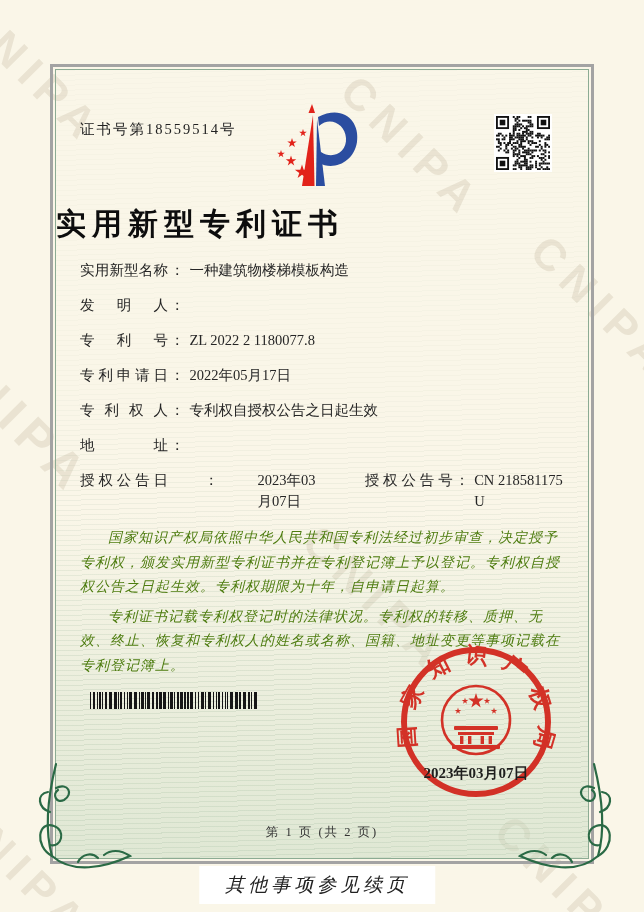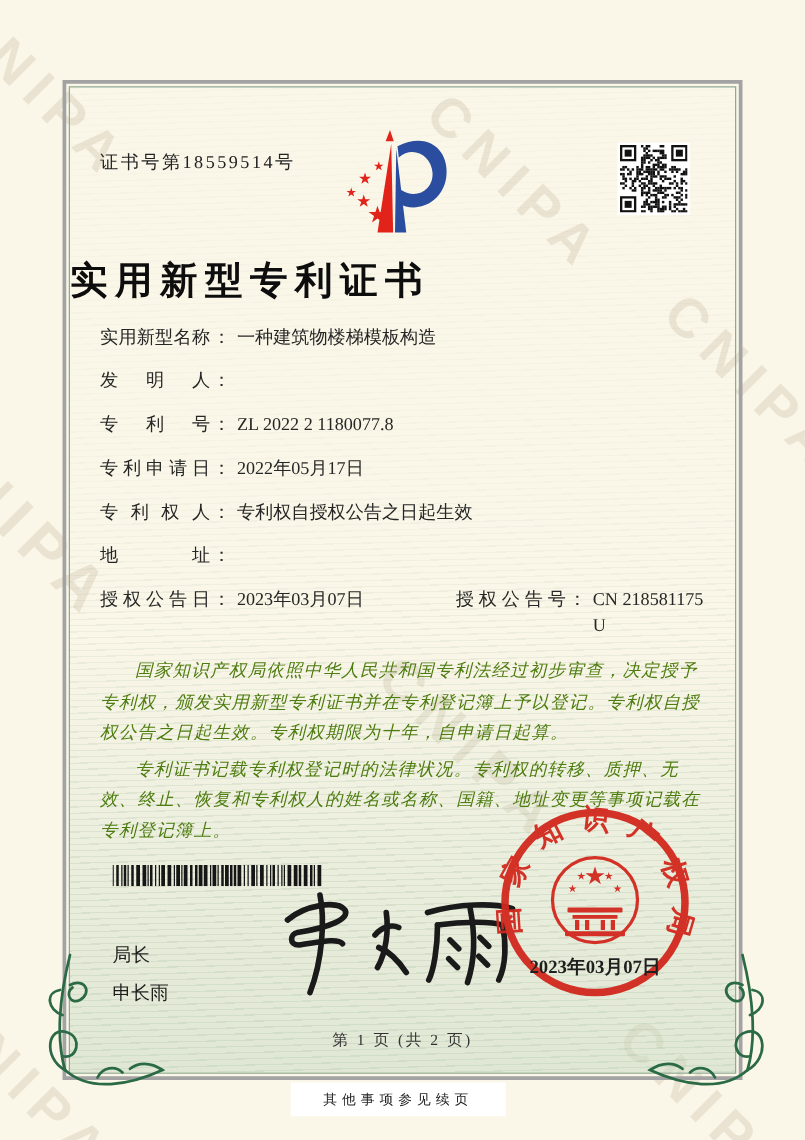--- a/index.html
+++ b/index.html
@@ -33,27 +33,27 @@
       background:linear-gradient(180deg, rgba(214,228,205,0) 56%, rgba(203,221,196,0.30) 78%, rgba(197,217,192,0.5) 100%);
       pointer-events:none;}
 
   .cert-no{position:absolute;left:24px;top:50px;z-index:1;font-size:14.5px;letter-spacing:2px;color:#222;}
   .logo{position:absolute;left:200px;top:34px;z-index:1;}
   .qr{position:absolute;left:438px;top:44px;z-index:1;background:#fff;padding:2px;}
   .title{position:absolute;left:0;top:134px;width:100%;z-index:1;text-align:left;
          font-size:30px;font-weight:bold;letter-spacing:6px;color:#0d0d0d;}
 
   .details{position:absolute;left:24px;right:22px;top:190px;z-index:1;font-size:14.5px;color:#262626;}
-  .row{display:flex;margin-bottom:14px;line-height:1.45;}
+  .row{display:flex;margin-bottom:14px;line-height:1.45;align-items:center;}
   .lbl{flex:0 0 88px;width:88px;text-align:justify;text-align-last:justify;}
   .colon{padding:0 5px 0 2px;}
   .val{flex:1;}
   .val.addr{max-width:352px;}
   .row.grant .grp2{margin-left:36px;display:flex;}
-  .row.grant .grp1{display:flex;width:262px;}
+  .row.grant .grp1{display:flex;width:262px;gap:34px;}
 
   .paras{margin-top:8px;font-size:14px;line-height:1.75;color:#4d7c0f;font-style:italic;letter-spacing:1px;}
   .paras p{margin:0 0 5px 0;text-indent:2em;}
 
   .barcode{margin:9px 0 0 10px;}
 
   .sigarea{position:relative;height:118px;margin-top:4px;}
   .director{position:absolute;left:10px;top:32px;font-family:"Liberation Sans","DejaVu Sans",sans-serif;
             font-size:15px;color:#1c1c1c;line-height:2.0;font-style:normal;}
   .handsign{position:absolute;left:128px;top:-12px;}
@@ -61,22 +61,22 @@
   .seal{position:absolute;left:340px;top:572px;z-index:2;opacity:0.95;}
 
   .pagenum{position:absolute;left:0;bottom:17px;width:100%;z-index:1;text-align:center;
            font-size:12.5px;letter-spacing:2px;color:#333;}
 
   .flourish{position:absolute;z-index:3;pointer-events:none;}
   .fl-left{left:20px;top:756px;}
   .fl-right{left:500px;top:756px;transform:scaleX(-1);}
 
   .continuation{position:absolute;left:50%;top:866px;transform:translateX(-52%);
-                background:#ffffff;padding:6px 26px;font-size:11px;letter-spacing:4px;
-                color:#222;white-space:nowrap;}
+                background:#ffffff;padding:6px 26px;font-size:19px;letter-spacing:4px;
+                color:#222;font-style:italic;white-space:nowrap;}
 </style>
 </head>
 <body>
 
 <div class="page">
 
   <span class="wm wm1">CNIPA</span>
   <span class="wm wm2">CNIPA</span>
   <span class="wm wm3">CNIPA</span>
   <span class="wm wm4">CNIPA</span>
@@ -499,40 +499,20 @@
               <rect x="140" y="0" width="3" height="17"></rect>
               <rect x="145" y="0" width="3" height="17"></rect>
               <rect x="149" y="0" width="2" height="17"></rect>
               <rect x="153" y="0" width="3" height="17"></rect>
               <rect x="158" y="0" width="2" height="17"></rect>
               <rect x="161" y="0" width="1" height="17"></rect>
               <rect x="164" y="0" width="3" height="17"></rect>
             </g>
         </svg>
 
-        <div class="sigarea">
-          <div class="director">
-            <div>局长</div>
-            <div>申长雨</div>
-          </div>
-          <svg class="handsign" width="220" height="100" viewBox="0 0 220 100">
-            <g fill="none" stroke="#1a1a1a" stroke-width="4.5" stroke-linecap="round" stroke-linejoin="round">
-              <path d="M22,30 C36,18 62,14 68,22 C72,29 56,36 30,40 C24,41 23,50 31,50 C46,48 62,44 66,49"></path>
-              <path d="M48,10 C52,30 50,62 40,88"></path>
-              <path d="M92,42 C97,36 105,33 111,36"></path>
-              <path d="M101,24 C103,38 101,56 94,68"></path>
-              <path d="M95,52 C103,55 111,63 117,72"></path>
-              <path d="M134,24 C158,17 188,16 202,21"></path>
-              <path d="M168,20 C172,40 172,62 166,80"></path>
-              <path d="M142,34 C142,52 139,70 135,78"></path>
-              <path d="M142,34 C162,31 186,31 194,34 C197,48 197,66 191,78"></path>
-              <path d="M152,46 L159,53 M176,44 L183,51 M151,61 L158,68 M175,59 L182,66"></path>
-            </g>
-          </svg>
-        </div>
 
       </div>
 
       <div class="pagenum">第 1 页 (共 2 页)</div>
 
       <svg class="seal" width="160" height="160" viewBox="0 0 160 160">
         <circle cx="80" cy="80" r="72" fill="none" stroke="#d2281e" stroke-width="6"></circle>
         <text font-family="Liberation Serif, DejaVu Serif, serif" font-size="22" font-weight="bold" fill="#d2281e" letter-spacing="14">
           <textPath href="#sealArc" startOffset="6">国家知识产权局</textPath>
         </text>

